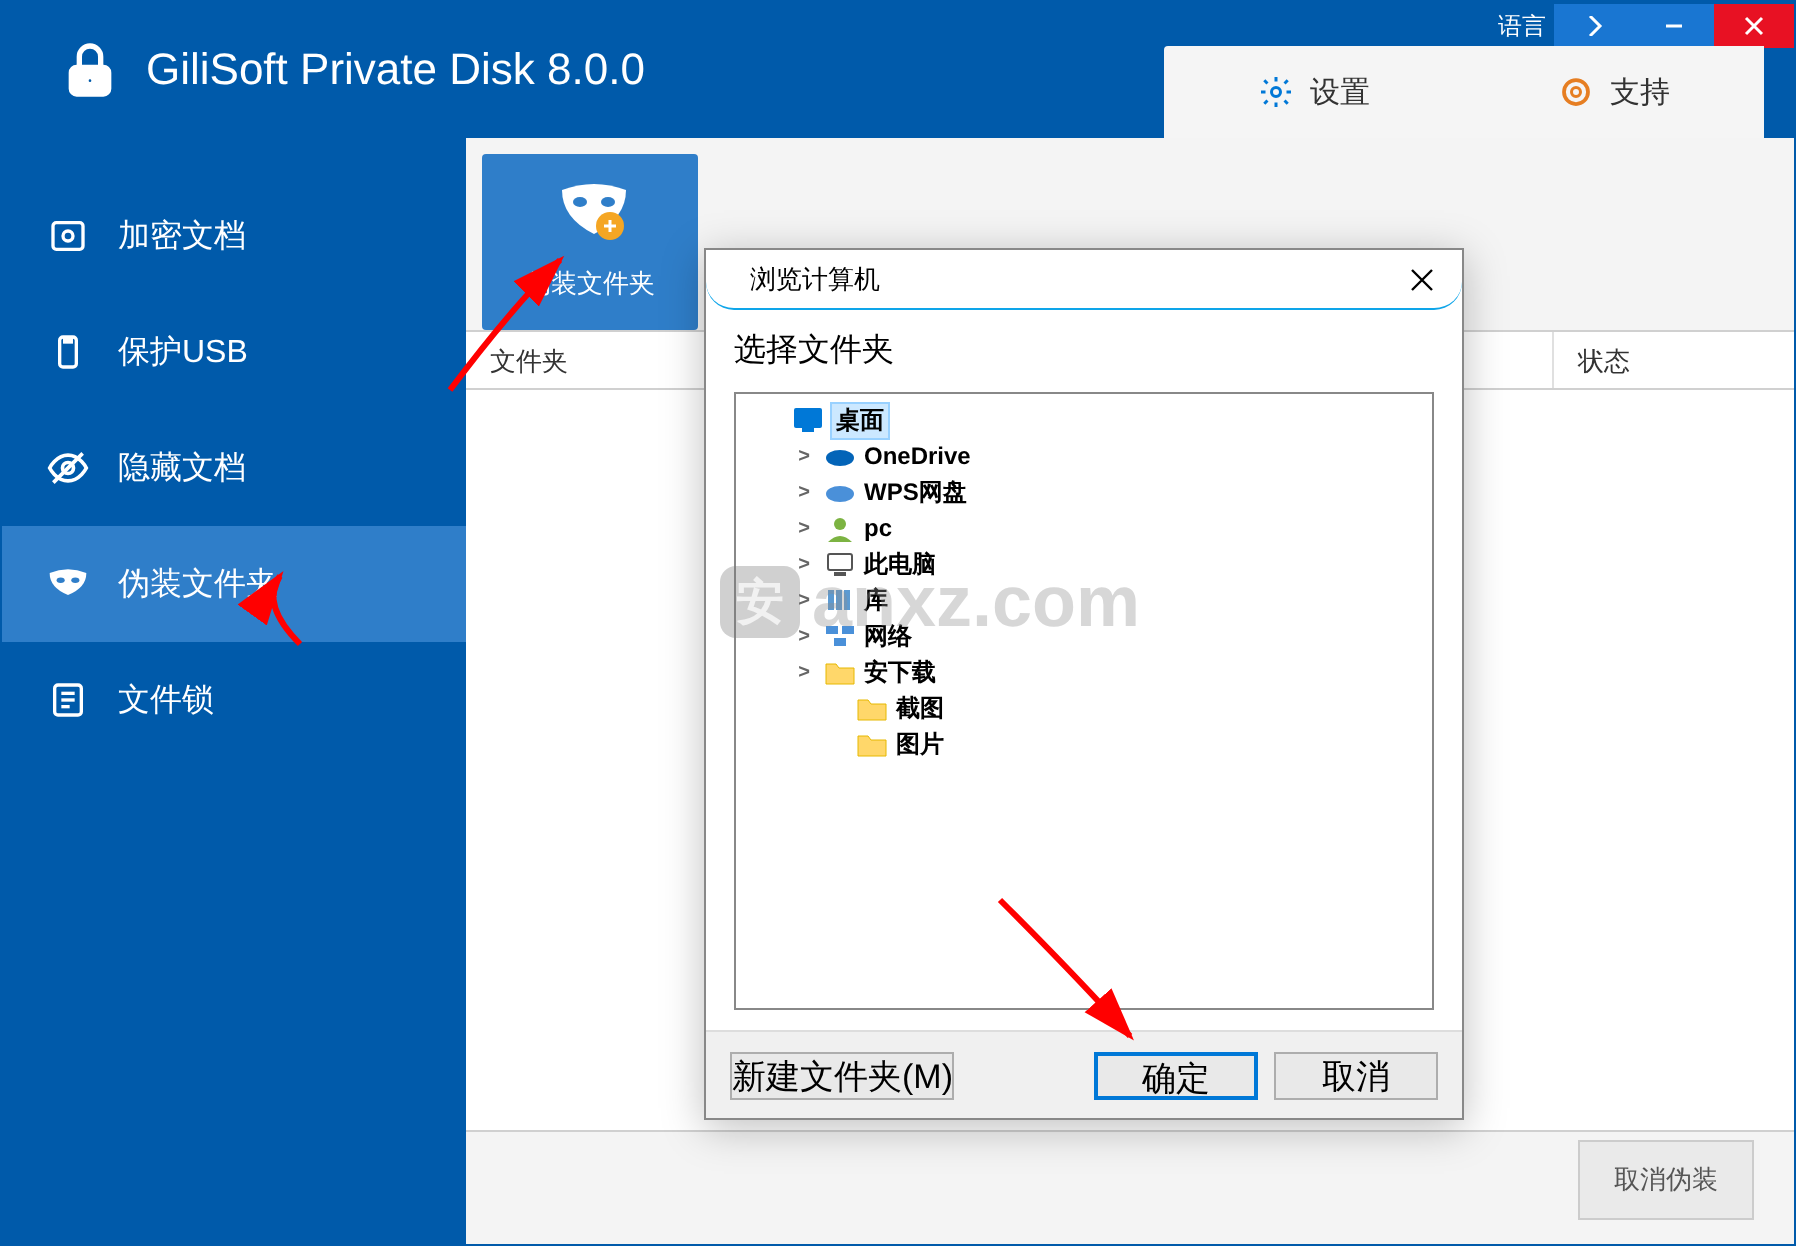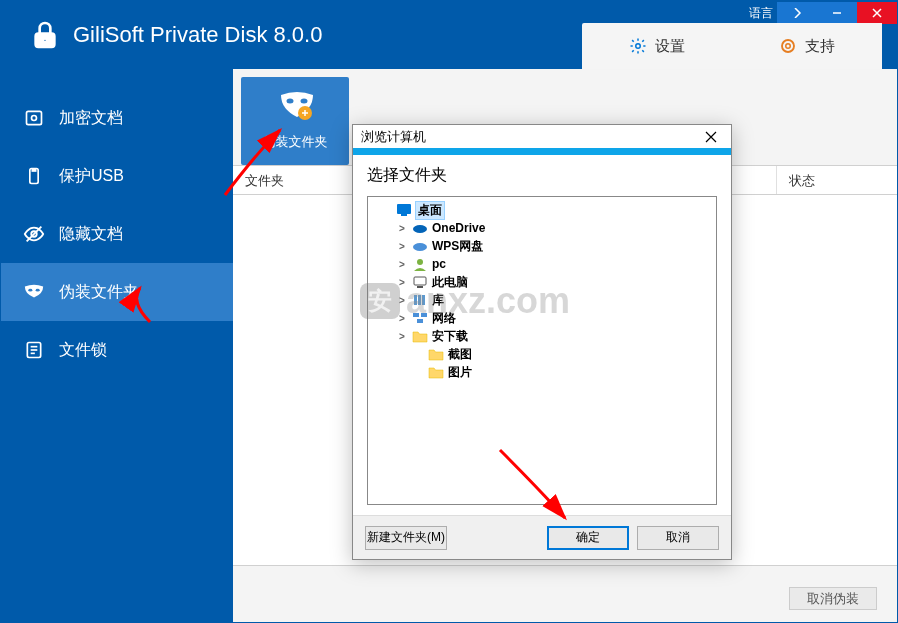--- a/index.html
+++ b/index.html
@@ -34,36 +34,36 @@
 .tab-header { position: absolute; top: 8px; left: 8px; width: 108px; height: 88px; background: #2f7ec9; display: flex; flex-direction: column; align-items: center; justify-content: center; color: #fff; font-size: 13px; gap: 6px; border-radius: 2px; }
 .tab-header-icon { width: 36px; height: 36px; position: relative; }
 
 .grid-head { position: absolute; top: 96px; left: 0; right: 0; height: 30px; background: #fff; border-top: 1px solid #d0d0d0; border-bottom: 1px solid #d0d0d0; display: flex; }
 .grid-col { padding: 6px 12px; font-size: 13px; color: #333; }
 .grid-col.folder { flex: 1; border-right: 1px solid #e0e0e0; }
 .grid-col.status { width: 120px; }
 
 .grid-body { position: absolute; top: 126px; left: 0; right: 0; bottom: 56px; background: #fff; border-bottom: 1px solid #d0d0d0; }
 
-.footer-btn { position: absolute; right: 20px; bottom: 12px; width: 88px; height: 23px; background: #eaeaea; border: 1px solid #ccc; font-size: 13px; color: #555; display: flex; align-items: center; justify-content: center; cursor: pointer; }
+.footer-btn { position: absolute; right: 20px; bottom: 12px; width: 88px; height: 40px; background: #eaeaea; border: 1px solid #ccc; font-size: 13px; color: #555; display: flex; align-items: center; justify-content: center; cursor: pointer; }
 
 
 .dialog { position: absolute; top: 124px; left: 352px; width: 380px; height: 436px; background: #fff; border: 1px solid #888; box-shadow: 0 4px 20px rgba(0,0,0,.25); display: flex; flex-direction: column; }
-.dialog-titlebar { height: 30px; display: flex; align-items: center; justify-content: space-between; padding: 0 8px 0 8px; font-size: 13px; border-bottom: 7px solid #0ea5e9; }
+.dialog-titlebar { height: 30px; display: flex; align-items: center; justify-content: space-between; padding: 0 8px 0 22px; font-size: 13px; border-bottom: 1px solid #0ea5e9; border-radius: 14px; }
 .dialog-close { width: 24px; height: 24px; display: flex; align-items: center; justify-content: center; cursor: pointer; font-size: 14px; }
 .dialog-body { flex: 1; padding: 10px 14px; display: flex; flex-direction: column; }
 .dialog-label { font-size: 16px; margin-bottom: 10px; }
 .tree-box { flex: 1; border: 1px solid #888; overflow: auto; padding: 4px; background: #fff; }
 .tree-item { display: flex; align-items: center; font-size: 12px; height: 18px; gap: 4px; white-space: nowrap; font-weight: bold; }
 .tree-toggle { width: 12px; text-align: center; color: #666; font-size: 10px; cursor: pointer; }
 .tree-icon { width: 16px; height: 14px; display: inline-flex; align-items: center; justify-content: center; }
 .tree-label { color: #000; }
 .tree-label.sel { background: #cce8ff; outline: 1px solid #99d1ff; padding: 0 2px; }
 .dialog-buttons { height: 44px; background: #f0f0f0; border-top: 1px solid #ddd; display: flex; align-items: center; justify-content: flex-end; gap: 8px; padding: 0 12px; }
-.dlg-btn { min-width: 82px; height: 24px; background: #e9e9e9; border: 1px solid #adadad; font-size: 12px; cursor: pointer; }
+.dlg-btn { min-width: 82px; height: 24px; background: #e9e9e9; border: 1px solid #adadad; font-size: 17px; cursor: pointer; }
 .dlg-btn:first-child { margin-right: auto; }
 .dlg-btn.primary { border: 2px solid #0078d7; }
 
 
 .arrow { position: absolute; pointer-events: none; }
 
 
 .watermark { position: absolute; top: 280px; left: 360px; font-size: 36px; color: rgba(140,140,140,.35); font-weight: bold; pointer-events: none; display:flex; align-items:center; gap:6px;}
 .watermark .wm-badge { background: rgba(120,120,120,.35); color: rgba(255,255,255,.7); border-radius: 8px; padding: 2px 8px; font-size: 24px; }
 

